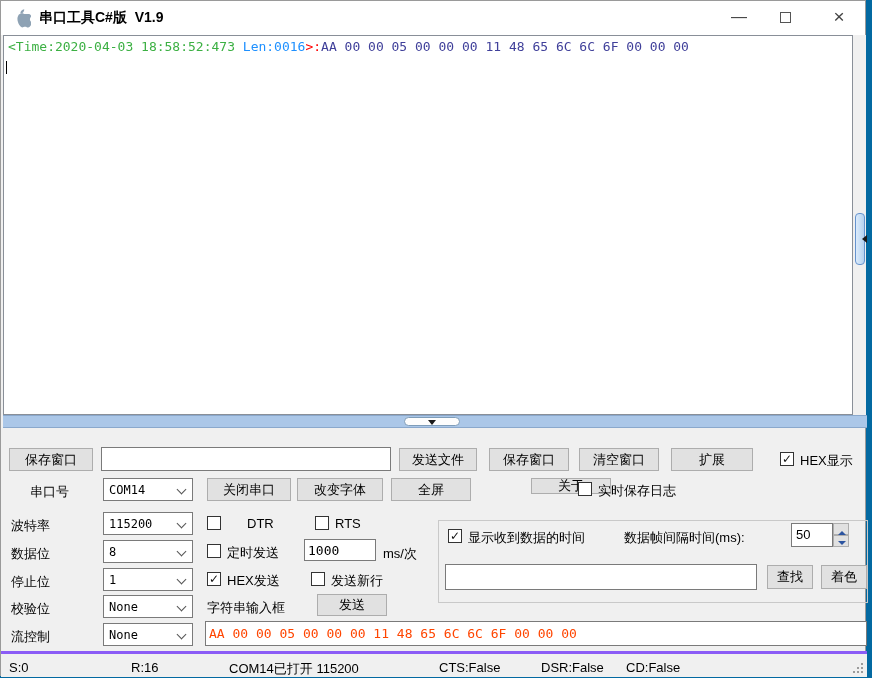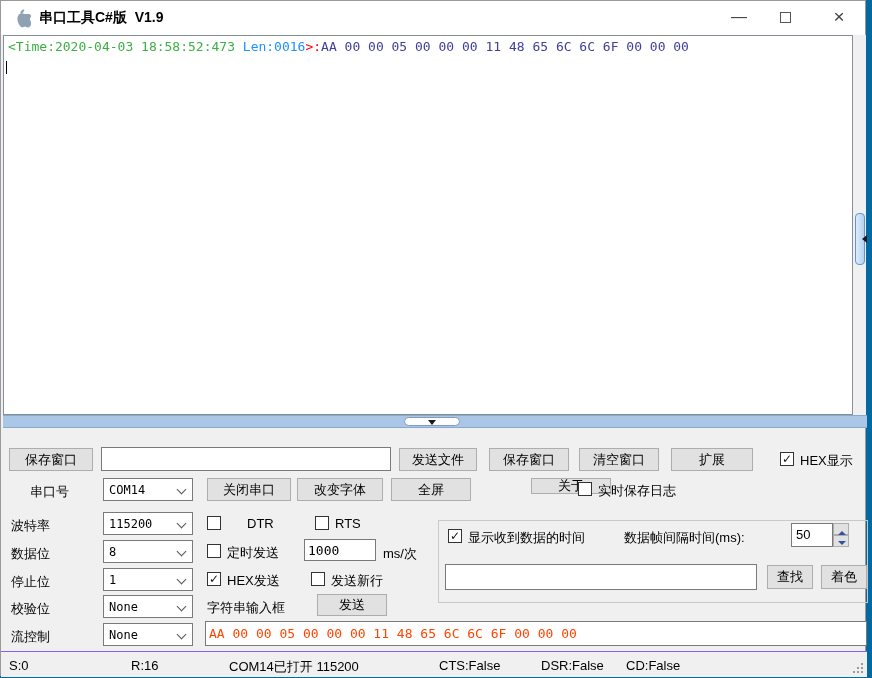--- a/index.html
+++ b/index.html
@@ -49,21 +49,21 @@
   .spin-val { position:absolute; left:0; top:0; width:42px; height:24px; background:#fff; border:1px solid #7a7a7a; padding:3px 0 0 4px; font-size:13px; }
   .spin-btn { position:absolute; left:42px; width:16px; height:12px; background:#e1e1e1; border:1px solid #adadad; cursor:pointer; }
   .spin-up { top:0; } .spin-dn { top:12px; }
   .spin-btn i { position:absolute; left:3.5px; width:0; height:0; border:4px solid transparent; }
   .spin-up i { top:3px; border-bottom:4px solid #2c54a0; }
   .spin-dn i { top:5px; border-top:4px solid #2c54a0; }
 
   .send-data { color:#ff4500; }
 
   
-  .statusbar { position:absolute; left:0px; top:650px; width:866px; height:26px; background:#f0f0f0; border-top:1px solid #8b5cf6; font-size:13px; }
+  .statusbar { position:absolute; left:0px; top:650px; width:866px; height:26px; background:#f0f0f0; border-top:3px solid #8b5cf6; font-size:13px; }
   .statusbar .lbl { top:6px; }
   .grip { position:absolute; right:4px; bottom:4px; width:12px; height:12px; }
   .grip i { position:absolute; width:2px; height:2px; background:#9b9b9b; box-shadow:0 0 0 0 #9b9b9b; }
 </style>
 </head>
 <body>
 
 <div id="stage">
   <div class="window">
 

